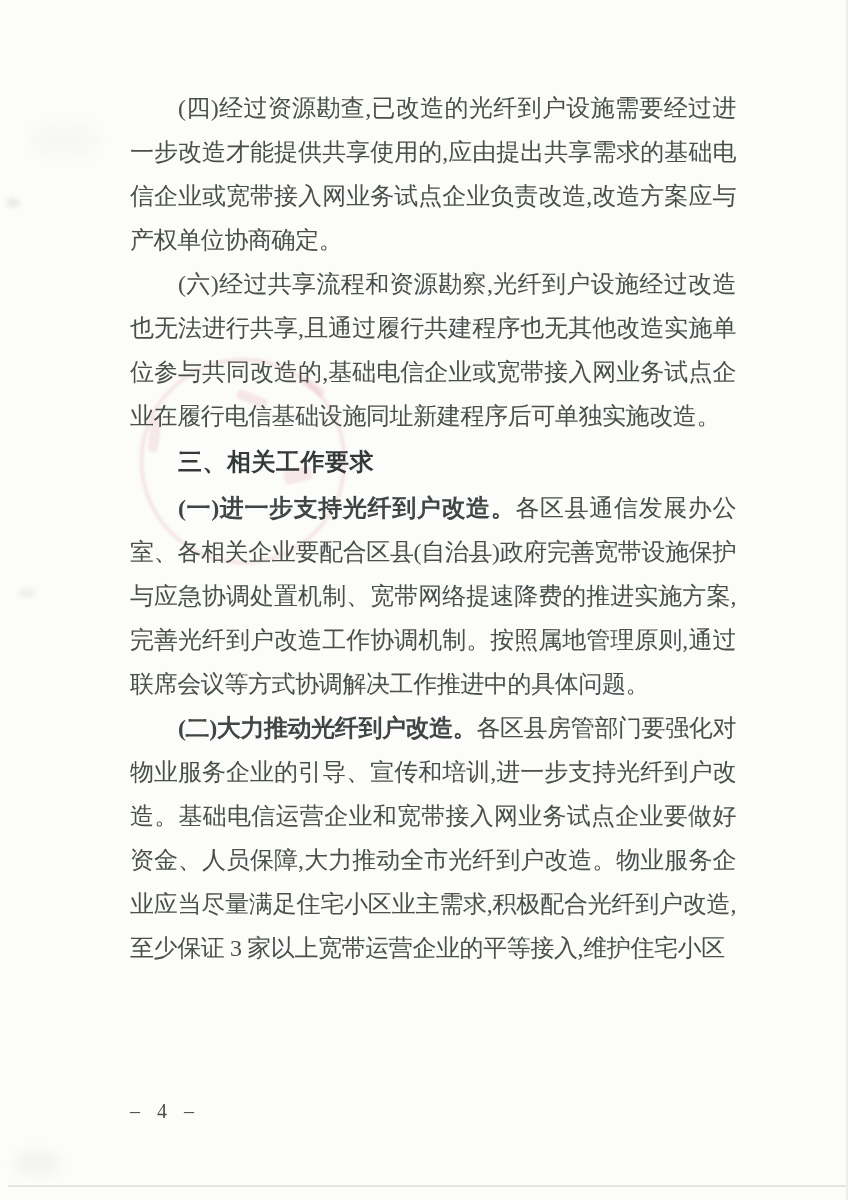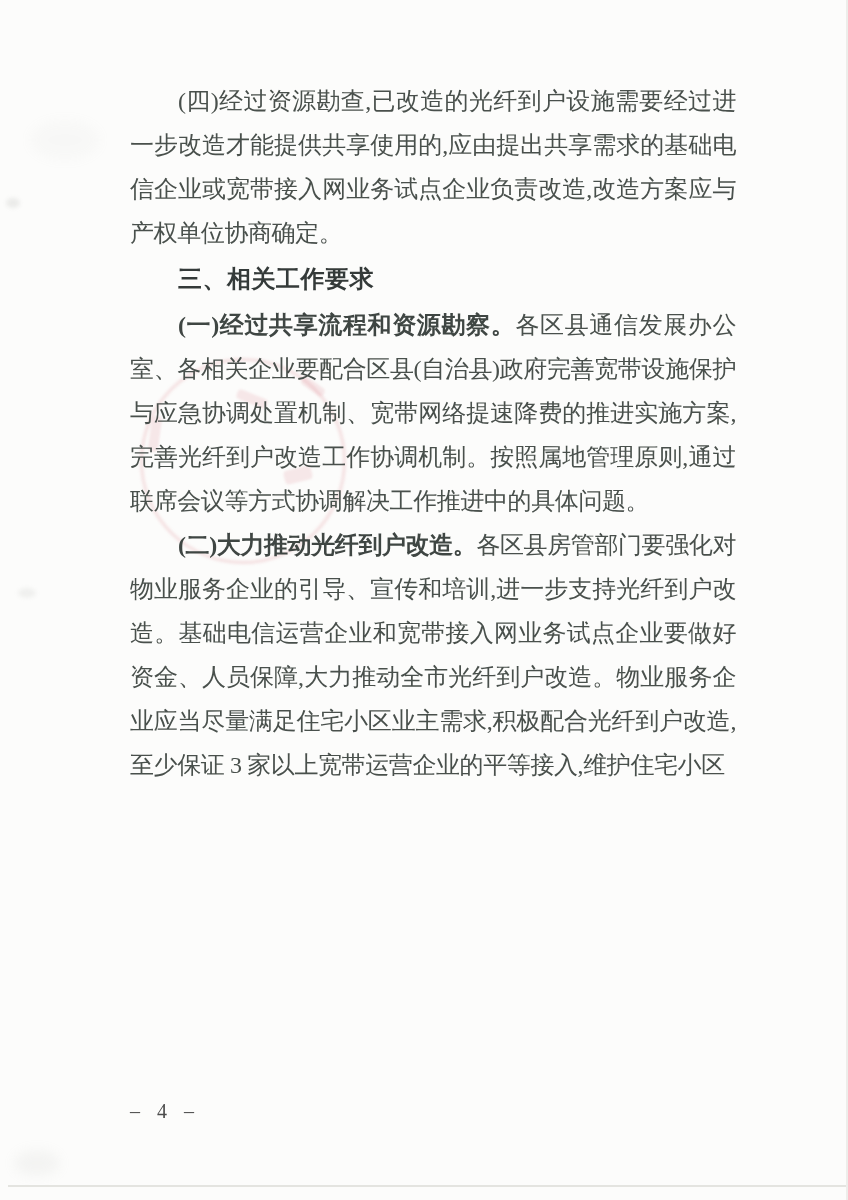--- a/index.html
+++ b/index.html
@@ -7,21 +7,21 @@
     position: relative;
     width: 848px;
     height: 1200px;
     background: #fcfcfb;
     overflow: hidden;
     font-family: "Liberation Serif", "DejaVu Serif", serif;
   }
   .content {
     position: absolute;
     left: 130px;
-    top: 79px;
+    top: 86px;
     width: 606px;
     color: #49504c;
   }
   .body-par {
     margin: 0;
     font-size: 24px;
     line-height: 44px;
     letter-spacing: -0.4px;
     text-align: justify;
     text-justify: inter-character;
@@ -100,24 +100,25 @@
   <div class="stamp-mark m1"></div>
   <div class="stamp-mark m2"></div>
   <div class="stamp-mark m3"></div>
   <div class="stamp-mark m4"></div>
 
   <div class="content">
 
     <p class="body-par"><span class="lead"></span><span>(四)经过资源勘查,已改造的光纤到户设施需要经过进一步改造才能提供共享使用的,应由提出共享需求的基础电信企业或宽带接入网业务试点企业负责改造,改造方案应与产权单位协商确定。</span></p>
 
 
+    <p class="body-par"><span class="lead"></span><span>(六)经过共享流程和资源勘察,光纤到户设施经过改造也无法进行共享,且通过履行共建程序也无其他改造实施单位参与共同改造的,基础电信企业或宽带接入网业务试点企业在履行电信基础设施同址新建程序后可单独实施改造。</span></p>
 
     <h2 class="section-heading">三、相关工作要求</h2>
 
-    <p class="body-par"><span class="lead">(一)经过共享流程和资源勘察。</span><span>各区县通信发展办公室、各相关企业要配合区县(自治县)政府完善宽带设施保护与应急协调处置机制、宽带网络提速降费的推进实施方案,完善光纤到户改造工作协调机制。按照属地管理原则,通过联席会议等方式协调解决工作推进中的具体问题。</span></p>
+    <p class="body-par"><span class="lead">(一)进一步支持光纤到户改造。</span><span>各区县通信发展办公室、各相关企业要配合区县(自治县)政府完善宽带设施保护与应急协调处置机制、宽带网络提速降费的推进实施方案,完善光纤到户改造工作协调机制。按照属地管理原则,通过联席会议等方式协调解决工作推进中的具体问题。</span></p>
 
     <p class="body-par"><span class="lead">(二)大力推动光纤到户改造。</span><span>各区县房管部门要强化对物业服务企业的引导、宣传和培训,进一步支持光纤到户改造。基础电信运营企业和宽带接入网业务试点企业要做好资金、人员保障,大力推动全市光纤到户改造。物业服务企业应当尽量满足住宅小区业主需求,积极配合光纤到户改造,至少保证 3 家以上宽带运营企业的平等接入,维护住宅小区</span></p>
 
   </div>
 
   <div class="page-number">– 4 –</div>
 
   <div class="scan-line-bottom"></div>
   <div class="scan-line-right"></div>
 

